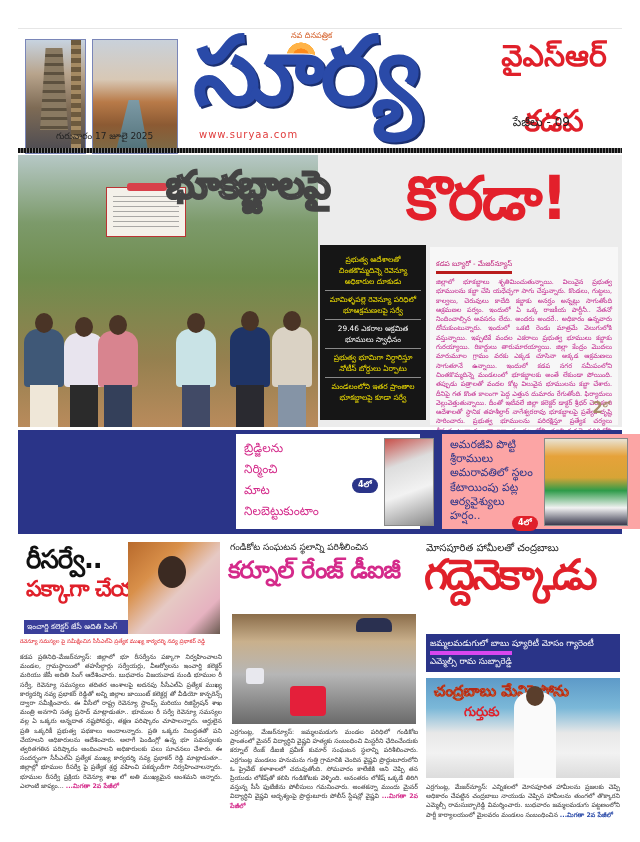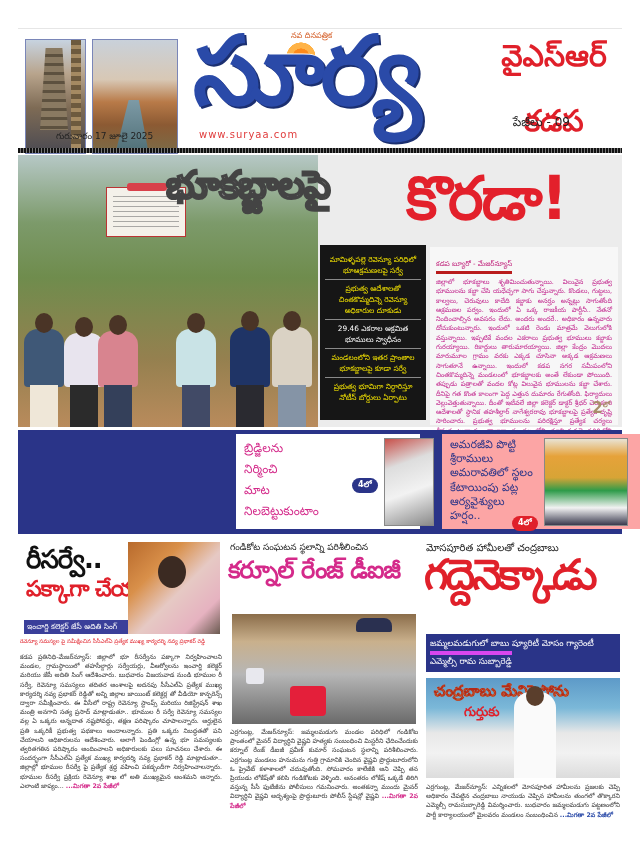--- a/index.html
+++ b/index.html
@@ -181,25 +181,25 @@
     <div class="person" style="left:254px;height:60px;background:#dad2c4;">
         <div class="head"></div>
         <div class="legs" style="background:#8594a6;"></div>
       </div>
   </div>
 
   <h1 class="headline-w">భూకబ్జాలపై</h1>
   <h1 class="headline-r">కొరడా!</h1>
 
   <div class="bullets">
+    <div class="bullet">ప్రభుత్వ ఆదేశాలతో చింతకొమ్మదిన్నె రెవెన్యూ అధికారుల దూకుడు</div>
     <div class="bullet">మామిళ్ళపల్లె రెవెన్యూ పరిధిలో భూఆక్రమణలపై సర్వే</div>
-    <div class="bullet">ప్రభుత్వ ఆదేశాలతో చింతకొమ్మదిన్నె రెవెన్యూ అధికారుల దూకుడు</div>
     <div class="bullet white">29.46 ఎకరాల ఆక్రమిత భూములు స్వాధీనం</div>
+    <div class="bullet">ప్రభుత్వ భూమిగా నిర్ధారిస్తూ నోటీస్ బోర్డులు ఏర్పాటు</div>
     <div class="bullet">మండలంలోని ఇతర ప్రాంతాల భూకబ్జాలపై కూడా సర్వే</div>
-    <div class="bullet">ప్రభుత్వ భూమిగా నిర్ధారిస్తూ నోటీస్ బోర్డులు ఏర్పాటు</div>
   </div>
 
   <div class="lead-body">
     <div class="dateline">కడప బ్యూరో - మేజర్‌న్యూస్</div>
     <p class="lead-text">జిల్లాలో భూకబ్జాలు శృతిమించుతున్నాయి. విలువైన ప్రభుత్వ భూములను కబ్జా చేసి యధేచ్ఛగా సాగు చేస్తున్నారు. కొండలు, గుట్టలు, కాల్వలు, చెరువులు కాదేది కబ్జాకు అనర్హం అన్నట్లు సాగుతోంది ఆక్రమణల పర్వం. ఇందులో ఏ ఒక్క రాజకీయ పార్టీనీ.. నేతనో నిందించాల్సిన అవసరం లేదు. అందరు అందరే.. అధికారం ఉన్నవారు దోచుకుంటున్నారు. ఇందులో ఒకటి రెండు మాత్రమే వెలుగులోకి వస్తున్నాయి. ఇప్పటికే వందల ఎకరాలు ప్రభుత్వ భూములు కబ్జాకు గురయ్యాయి. రికార్డులు తారుమారయ్యాయి. జిల్లా కేంద్రం మొదలు మారుమూల గ్రామం వరకు ఎక్కడ చూసినా అక్కడ ఆక్రమణలు సాగుతూనే ఉన్నాయి. ఇందులో కడప నగర సమీపంలోని చింతకొమ్మదిన్నె మండలంలో భూకబ్జాలకు అంతే లేకుండా పోయింది. తప్పుడు పత్రాలతో వందల కోట్ల విలువైన భూములను కబ్జా చేశారు. దీనిపై గత కొంత కాలంగా పెద్ద ఎత్తున దుమారం రేగుతోంది. ఫిర్యాదులు వెల్లువెత్తుతున్నాయి. దీంతో ఇటీవలే జిల్లా కలెక్టర్ డాక్టర్ శ్రీధర్ చెరుకూరి ఆదేశాలతో స్థానిక తహశీల్దార్ నాగేశ్వరరావు భూకబ్జాలపై ప్రత్యేక దృష్టి సారించారు. ప్రభుత్వ భూములను పరిరక్షిస్తూ ప్రత్యేక చర్యలు తీసుకుంటున్నారు. తాజాగా మండలంలోని మామిళ్ళపల్లె పరిధిలోని 29.46 ఎకరాలను కబ్జా నుంచి కాపాడి స్వాధీనంలోకి తీసుకున్నారు.</p>
     <div class="jump2"><span>2</span><sup>లో</sup></div>
   </div>
 </section>
 
 <section class="strip">

